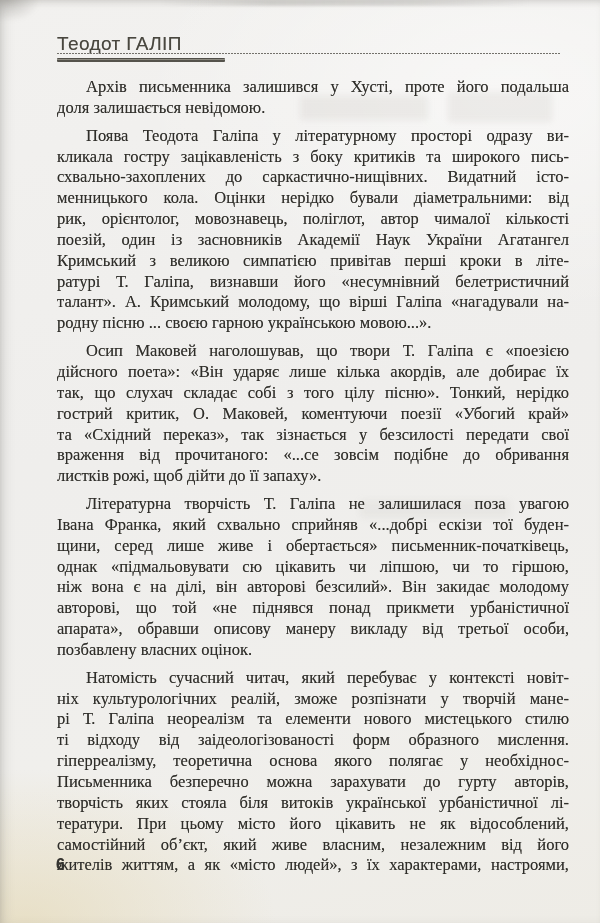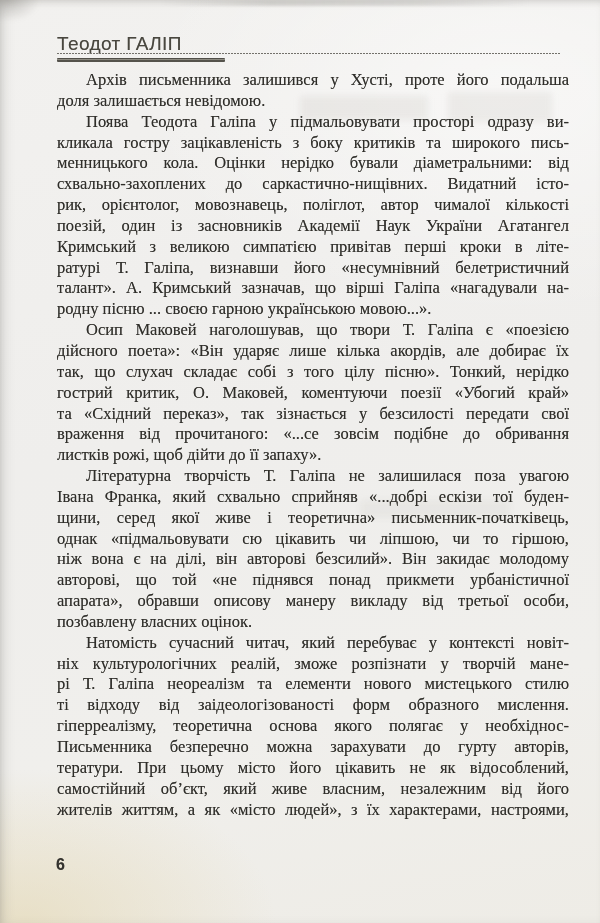--- a/index.html
+++ b/index.html
@@ -89,21 +89,21 @@
     text-shadow: 0 0 0.5px rgba(62, 60, 54, 0.55);
   }
   .line {
     height: 20.85px;
     line-height: 20.85px;
     text-align: justify;
     text-align-last: justify;
     white-space: nowrap;
     overflow: visible;
   }
-  .line.indent { text-indent: 29px; }
+  .line.indent { text-indent: 29px; margin-top: 7px; }
   .line.last   { text-align-last: left; }
 
   
   .page-number {
     position: absolute;
     left: 56px; top: 856px;
     font-family: "Liberation Sans", sans-serif;
     font-weight: bold;
     font-size: 16px;
     color: #34332f;
@@ -123,51 +123,52 @@
 
   <header class="running-header">
     <div class="header-title">Теодот ГАЛІП</div>
     <div class="dotted-rule"></div>
     <div class="thick-rule"></div>
   </header>
 
   <main class="body-text">
       <div class="line indent">Архів письменника залишився у Хусті, проте його подальша</div>
       <div class="line last">доля залишається невідомою.</div>
-      <div class="line indent">Поява Теодота Галіпа у підмальовувати просторі одразу ви-</div>
+      <div class="line indent">Поява Теодота Галіпа у літературному просторі одразу ви-</div>
       <div class="line">кликала гостру зацікавленість з боку критиків та широкого пись-</div>
+      <div class="line">схвально-захоплених до саркастично-нищівних. Видатний істо-</div>
       <div class="line">менницького кола. Оцінки нерідко бували діаметральними: від</div>
-      <div class="line">схвально-захоплених до саркастично-нищівних. Видатний істо-</div>
       <div class="line">рик, орієнтолог, мовознавець, поліглот, автор чималої кількості</div>
       <div class="line">поезій, один із засновників Академії Наук України Агатангел</div>
       <div class="line">Кримський з великою симпатією привітав перші кроки в літе-</div>
       <div class="line">ратурі Т. Галіпа, визнавши його «несумнівний белетристичний</div>
-      <div class="line">талант». А. Кримський зазначав, що вірші Галіпа «нагадували на-</div>
+      <div class="line">талант». А. Кримський молодому, що вірші Галіпа «нагадували на-</div>
       <div class="line last">родну пісню ... своєю гарною українською мовою...».</div>
       <div class="line indent">Осип Маковей наголошував, що твори Т. Галіпа є «поезією</div>
       <div class="line">дійсного поета»: «Він ударяє лише кілька акордів, але добирає їх</div>
       <div class="line">так, що слухач складає собі з того цілу пісню». Тонкий, нерідко</div>
       <div class="line">гострий критик, О. Маковей, коментуючи поезії «Убогий край»</div>
       <div class="line">та «Східний переказ», так зізнається у безсилості передати свої</div>
       <div class="line">враження від прочитаного: «...се зовсім подібне до обривання</div>
       <div class="line last">листків рожі, щоб дійти до її запаху».</div>
       <div class="line indent">Літературна творчість Т. Галіпа не залишилася поза увагою</div>
       <div class="line">Івана Франка, який схвально сприйняв «...добрі ескізи тої буден-</div>
-      <div class="line">щини, серед якої живе і теоретична» письменник-початківець,</div>
+      <div class="line">щини, серед лише живе і обертається» письменник-початківець,</div>
       <div class="line">однак «підмальовувати сю цікавить чи ліпшою, чи то гіршою,</div>
       <div class="line">ніж вона є на ділі, він авторові безсилий». Він закидає молодому</div>
       <div class="line">авторові, що той «не піднявся понад прикмети урбаністичної</div>
       <div class="line">апарата», обравши описову манеру викладу від третьої особи,</div>
       <div class="line last">позбавлену власних оцінок.</div>
       <div class="line indent">Натомість сучасний читач, який перебуває у контексті новіт-</div>
       <div class="line">ніх культурологічних реалій, зможе розпізнати у творчій мане-</div>
       <div class="line">рі Т. Галіпа неореалізм та елементи нового мистецького стилю</div>
       <div class="line">ті відходу від заідеологізованості форм образного мислення.</div>
       <div class="line">гіперреалізму, теоретична основа якого полягає у необхіднос-</div>
       <div class="line">Письменника безперечно можна зарахувати до гурту авторів,</div>
+      <div class="line">творчість яких стояла біля витоків української урбаністичної лі-</div>
       <div class="line">тератури. При цьому місто його цікавить не як відособлений,</div>
       <div class="line">самостійний об’єкт, який живе власним, незалежним від його</div>
       <div class="line">жителів життям, а як «місто людей», з їх характерами, настроями,</div>
     </main>
 
   <div class="page-number">6</div>
 
 </div>
 
 </body></html>

